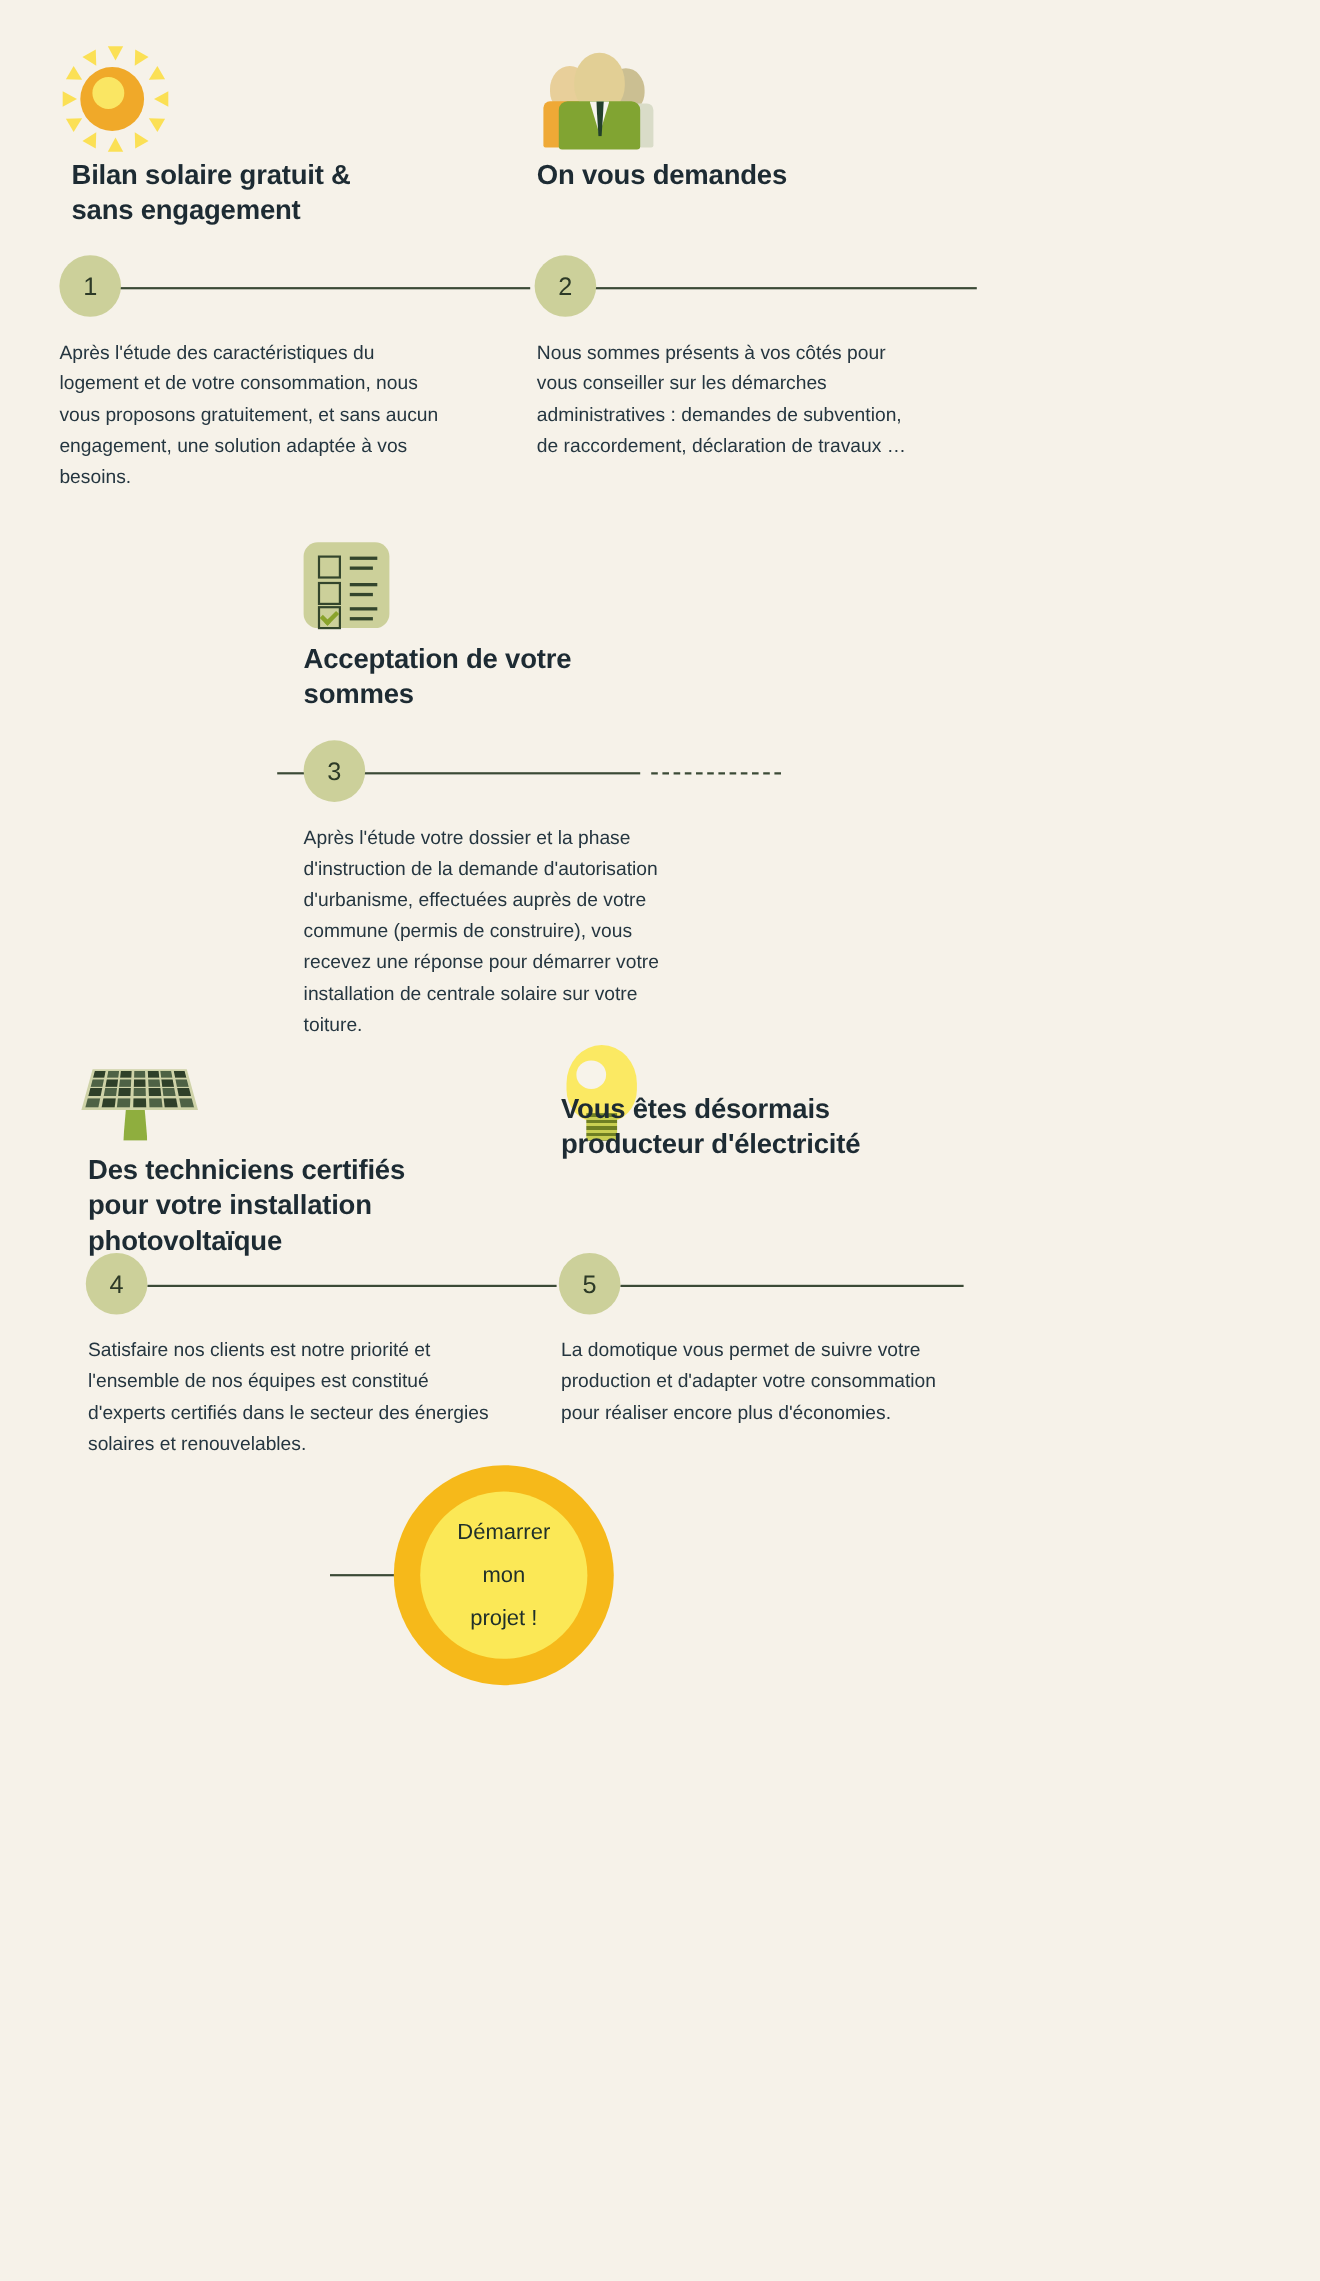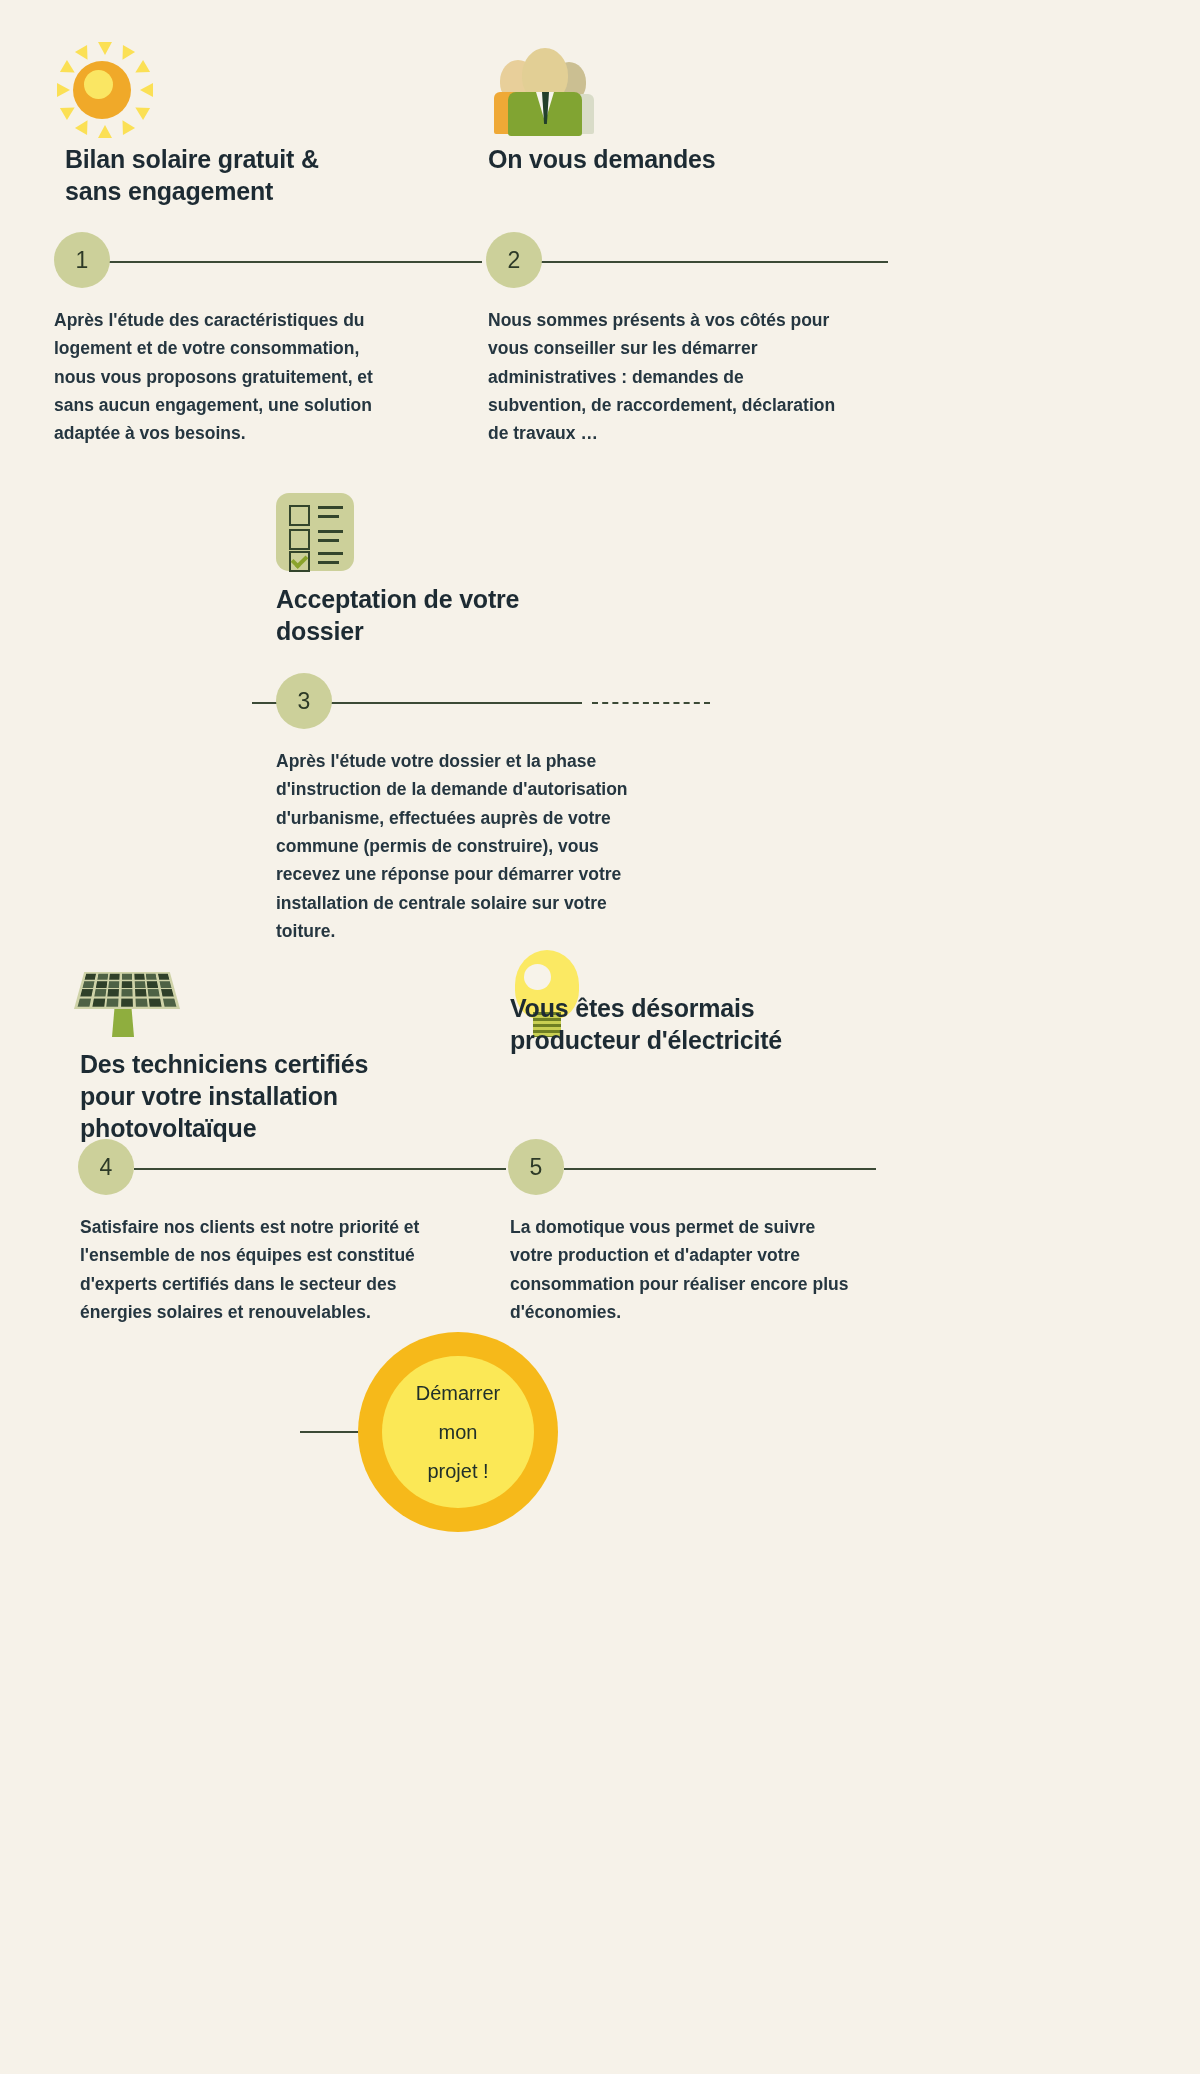--- a/index.html
+++ b/index.html
@@ -31,21 +31,21 @@
     line-height: 1.28;
     color: #1d2b33;
     letter-spacing: -0.2px;
   }
 
   
   .body-copy {
     font-size: 17.5px;
     line-height: 1.62;
     color: #253640;
-    font-weight: 700;
+    font-weight: 400;
   }
 
   
   .step-row { position: absolute; height: 60px; }
   .step-line {
     position: absolute;
     top: 29px;
     height: 2px;
     background: #3b4a36;
   }
@@ -257,39 +257,39 @@
 
   <div class="step-row" style="left:0px; top:232px; width:1200px;">
     <div class="step-line" style="left:82px; width:400px;"></div>
     <div class="step-line" style="left:514px; width:374px;"></div>
     <div class="step-circle" style="left:54px;">1</div>
     <div class="step-circle" style="left:486px;">2</div>
   </div>
 
   <div class="abs body-copy" style="left:54px; top:306px; width:345px;">Après l'étude des caractéristiques du logement et de votre consommation, nous vous proposons gratuitement, et sans aucun engagement, une solution adaptée à vos besoins.</div>
 
-  <div class="abs body-copy" style="left:488px; top:306px; width:352px;">Nous sommes présents à vos côtés pour vous conseiller sur les démarrer administratives : demandes de subvention, de raccordement, déclaration de travaux …</div>
+  <div class="abs body-copy" style="left:488px; top:306px; width:352px;">Nous sommes présents à vos côtés pour vous conseiller sur les démarches administratives : demandes de subvention, de raccordement, déclaration de travaux …</div>
 
   <div class="abs" style="left:276px; top:493px; width:78px; height:78px;">
     <div class="check-card" style="left:0; top:0;"></div>
     <div class="cbox" style="left:13px; top:12px;"></div>
     <div class="cline" style="left:42px; top:13px; width:25px;"></div>
     <div class="cline" style="left:42px; top:22px; width:21px;"></div>
     <div class="cbox" style="left:13px; top:36px;"></div>
     <div class="cline" style="left:42px; top:37px; width:25px;"></div>
     <div class="cline" style="left:42px; top:46px; width:21px;"></div>
     <div class="cbox" style="left:13px; top:58px;"></div>
     <div class="tick" style="left:16px; top:62px;"></div>
     <div class="cline" style="left:42px; top:59px; width:25px;"></div>
     <div class="cline" style="left:42px; top:68px; width:21px;"></div>
   </div>
 
   <div class="abs card-title" style="left:276px; top:583px; width:340px;">
     <div>Acceptation de votre</div>
-    <div>dossier</div>
+    <div>sommes</div>
   </div>
 
   <div class="step-row" style="left:0px; top:673px; width:1200px;">
     <div class="step-line" style="left:252px; width:40px;"></div>
     <div class="step-line" style="left:330px; width:252px;"></div>
     <div class="step-line dashed" style="left:592px; width:118px;"></div>
     <div class="step-circle" style="left:276px;">3</div>
   </div>
 
   <div class="abs body-copy" style="left:276px; top:747px; width:360px;">Après l'étude votre dossier et la phase d'instruction de la demande d'autorisation d'urbanisme, effectuées auprès de votre commune (permis de construire), vous recevez une réponse pour démarrer votre installation de centrale solaire sur votre toiture.</div>

